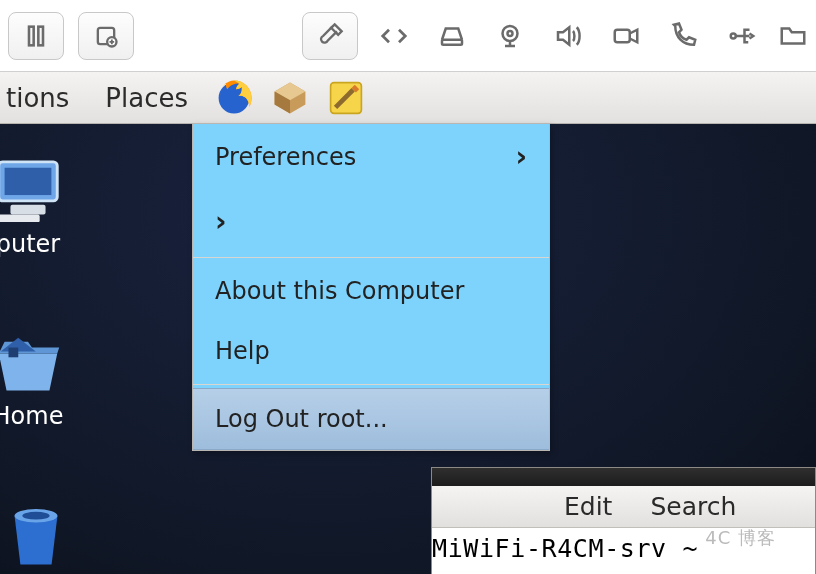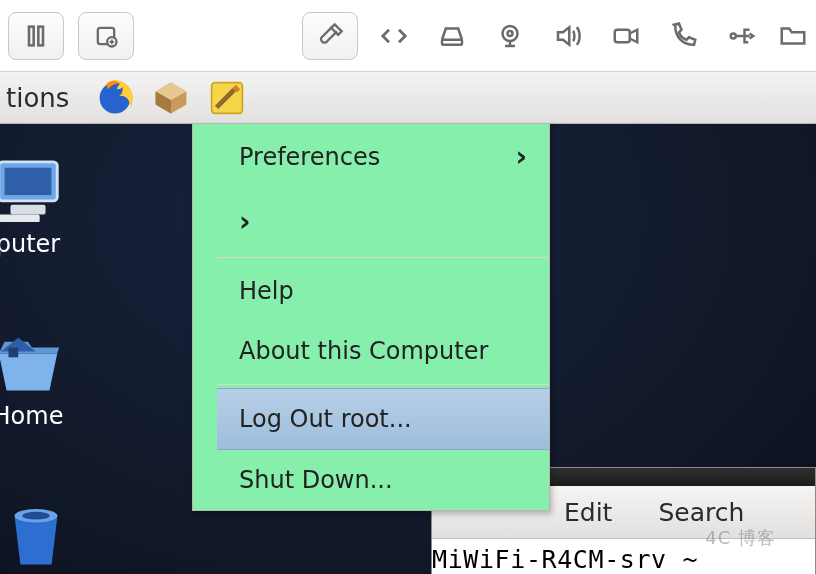--- a/index.html
+++ b/index.html
@@ -78,27 +78,26 @@
   .desktop-icon .glyph {
     width: 78px; height: 66px; margin: 0 auto 6px;
   }
 
   
   .dropdown {
     position: absolute;
     top: 123px;
     left: 192px;
     width: 358px;
-    background: #86efac;
+    background: #7dd3fc;
     border: 1px solid #b9b5b0;
     box-shadow: 2px 3px 6px rgba(0,0,0,0.25);
     font-size: 24px;
     color: #222;
     z-index: 50;
-    padding-left: 24px;
   }
   .dd-row {
     padding: 16px 22px;
     display: flex;
     align-items: center;
     justify-content: space-between;
     cursor: default;
   }
   .dd-row.highlight {
     background: linear-gradient(#b6cfe8,#9ebddc);
@@ -113,27 +112,27 @@
     position: absolute;
     top: 343px; left: 431px; width: 385px; height: 231px;
     background: #ffffff;
     border: 1px solid #8d8a86;
   }
   .term-titlebar {
     height: 18px;
     background: linear-gradient(#2f2f2f,#1c1c1c);
   }
   .term-menubar {
-    height: 53px;
+    height: 42px;
     background: linear-gradient(#f5f4f3,#e2e0de);
     border-bottom: 1px solid #c2beba;
     display:flex; align-items:center;
     font-size: 25px; color:#2a2a2a;
     padding-left:118px;
-    gap: 18px;
+    gap: 10px;
   }
   .term-menubar span { padding: 4px 14px; }
   .term-body {
     padding: 6px 2px 2px 0;
     font-family: "DejaVu Sans Mono","Liberation Mono",monospace;
     font-size: 25px;
     color: #000;
     white-space: pre;
     letter-spacing: 0.6px;
   }
@@ -215,20 +214,21 @@
     <div class="tool-btn flat" style="width:30px; overflow:hidden;">
       <svg viewBox="0 0 24 24" fill="none" stroke="currentColor" stroke-width="2">
           <path d="M3 6h6l2 3h10v9H3z"></path>
         </svg>
     </div>
   </div>
 </div>
 
 <div class="menubar">
   <span class="clipped">tions</span>
+  <span class="menu-item">Places</span>
   <span class="launcher-icon">
     <svg viewBox="0 0 40 40">
         <circle cx="20" cy="20" r="14" fill="#2763cf"></circle>
         <path d="M20 4c9 0 16 7 16 16 0 3-1 6-2 8-1-12-10-10-10-10 4-2 3-8 3-8-2 2-5 2-5 2 0-3 3-5 3-5-7-1-11 5-11 5-2-2-1-6-1-6-4 4-5 9-5 12 0-8 5-14 12-14z" fill="#ff8c00"></path>
         <path d="M20 4c9 0 16 7 16 16 0 3-1 6-2 8-1-12-10-10-10-10 4-2 3-8 3-8-2 2-5 2-5 2 0-3 3-5 3-5z" fill="#ffcf3f"></path>
       </svg>
   </span>
   <span class="launcher-icon">
     <svg viewBox="0 0 40 40">
         <path d="M20 6l14 8v12l-14 8-14-8V14z" fill="#c89b5a"></path>
@@ -297,25 +297,22 @@
 <div class="dropdown">
   <div class="dd-row">
     <span>Preferences</span>
     <span class="chev">›</span>
   </div>
   <div class="dd-row">
     <span class="chev">›</span>
   </div>
   <div class="dd-sep"></div>
   <div class="dd-row">
+    <span>About this Computer</span>
+  </div>
+  <div class="dd-row">
     <span>Help</span>
-  </div>
-  <div class="dd-row">
-    <span>About this Computer</span>
   </div>
   <div class="dd-sep"></div>
   <div class="dd-row highlight">
     <span>Log Out root...</span>
   </div>
-  <div class="dd-row">
-    <span>Shut Down...</span>
-  </div>
 </div>
 
 </body></html>

